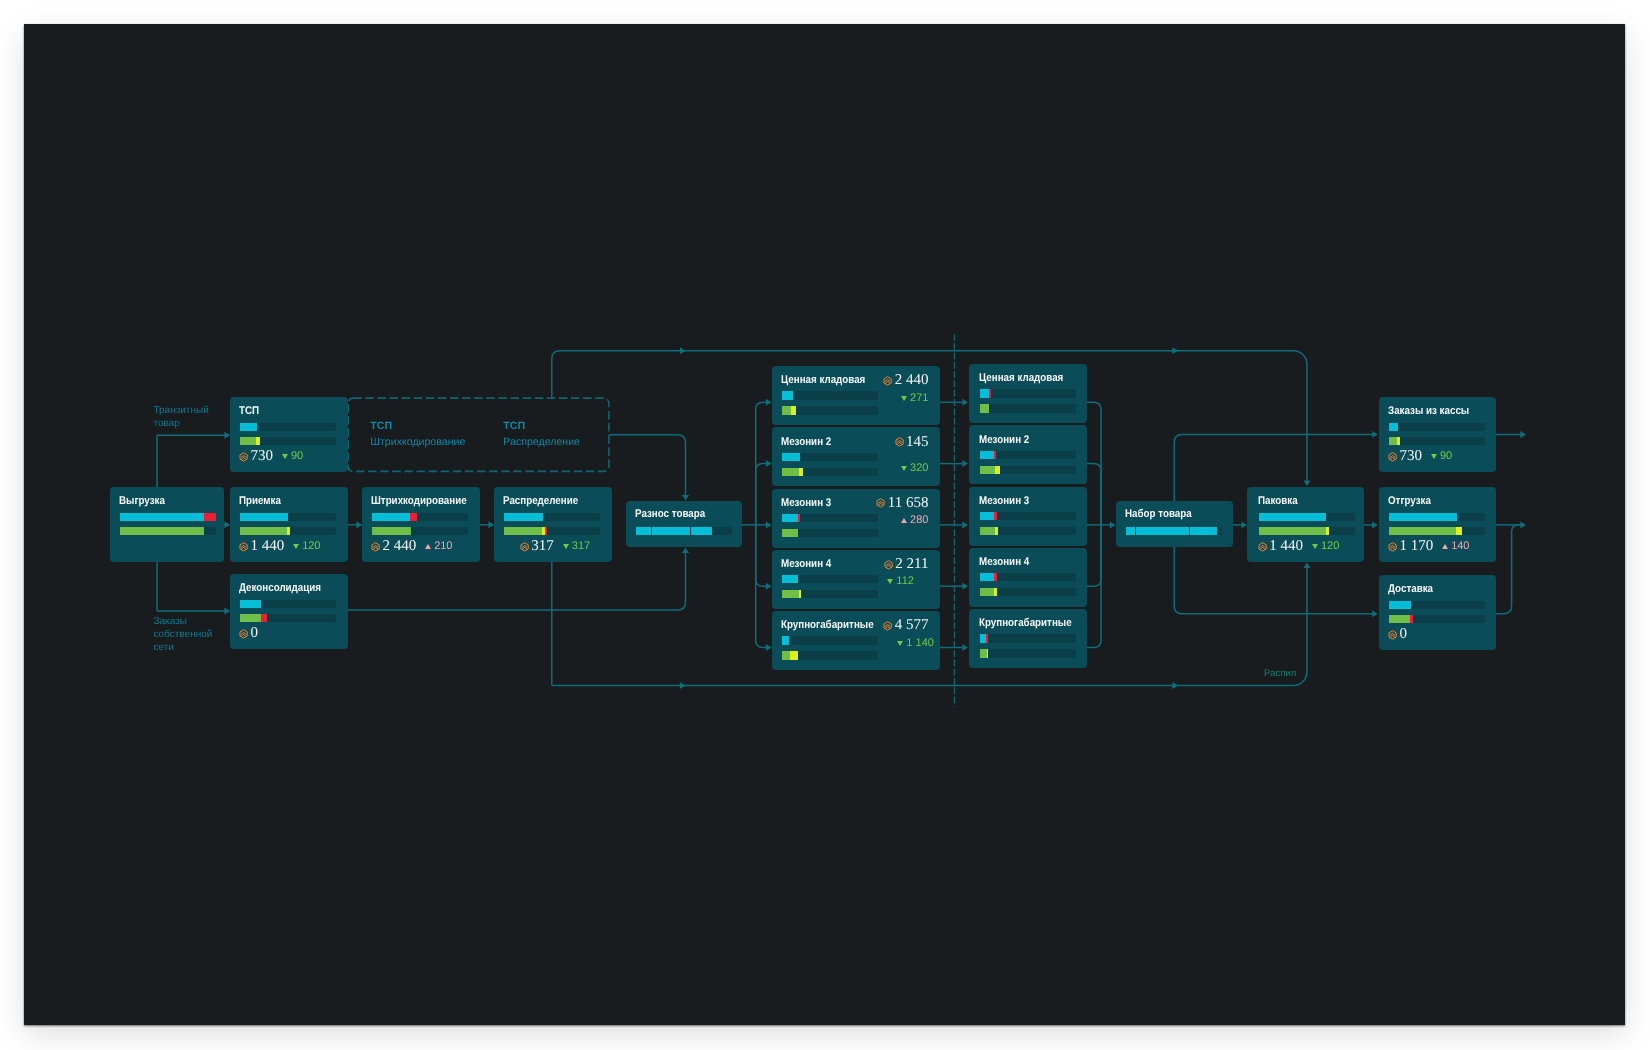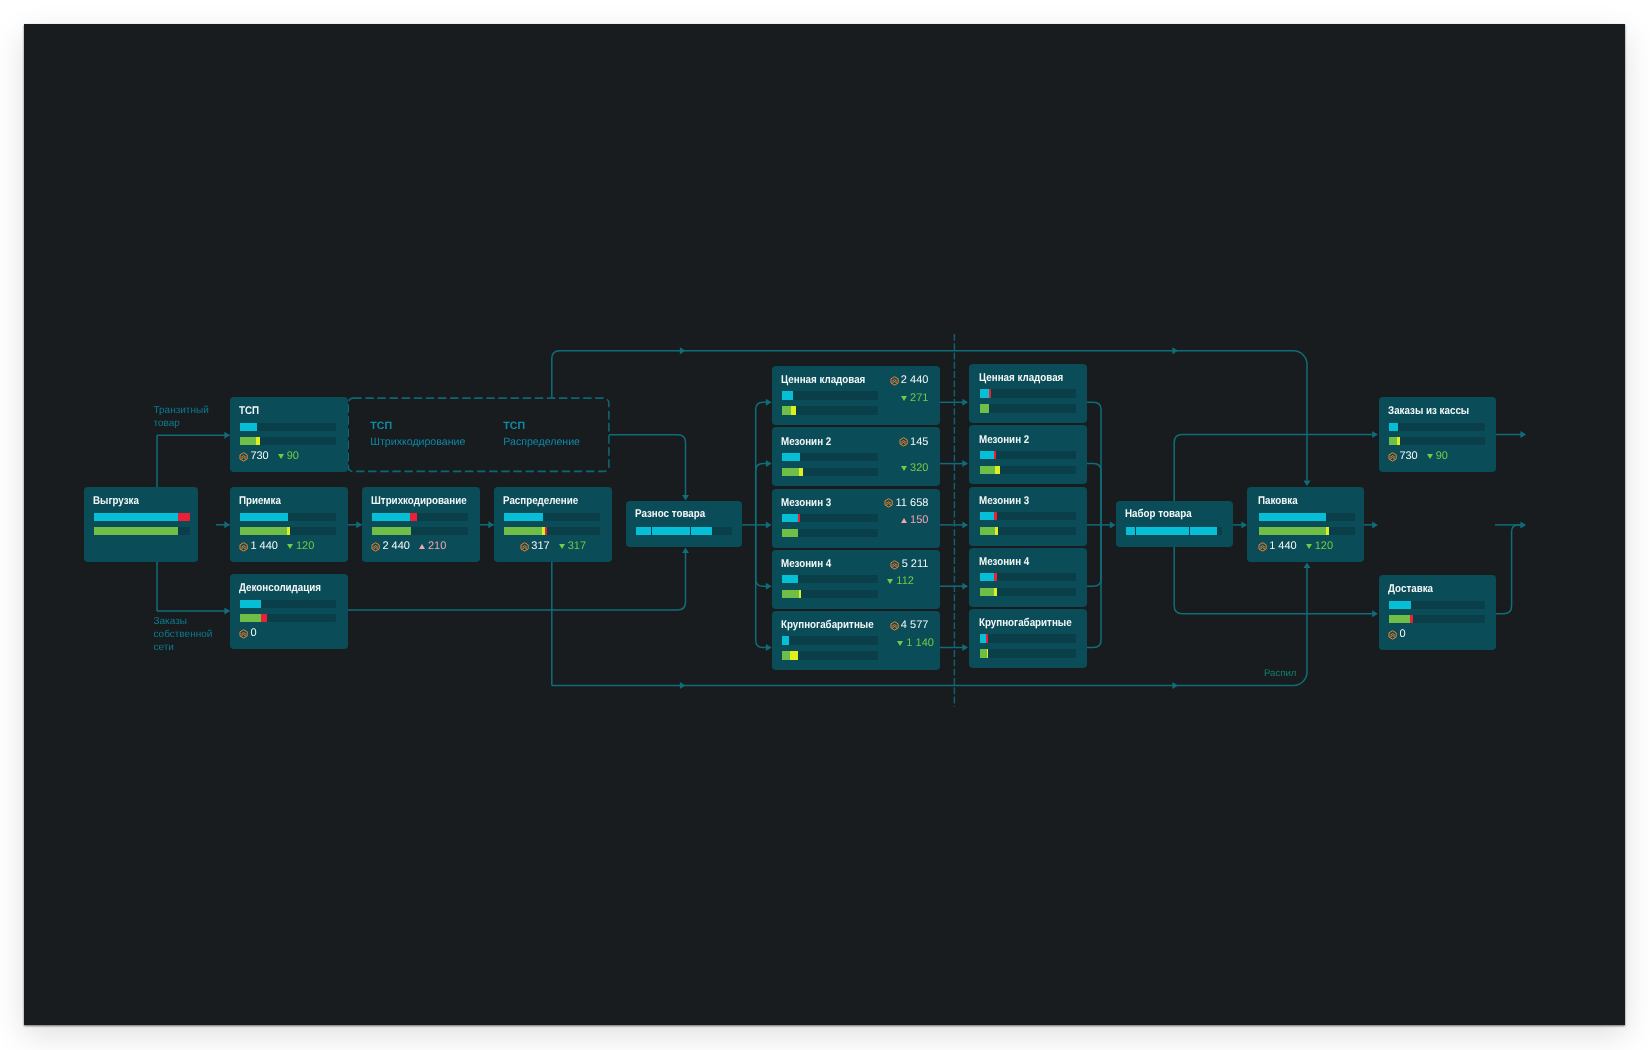--- a/index.html
+++ b/index.html
@@ -12,21 +12,21 @@
         box-shadow:0 1px 2px rgba(0,0,0,.55), 0 10px 30px rgba(0,0,0,.13);}
   #wires{position:absolute;left:0;top:0;}
   .card{position:absolute;background:#0a4d58;border-radius:4px;box-sizing:border-box;}
   .ctitle{position:absolute;color:#f4f8f9;font-weight:700;font-size:11.2px;
           line-height:11.2px;white-space:nowrap;transform:scaleX(0.875);transform-origin:0 50%;}
   .track{position:absolute;background:#0a3e48;border-radius:1px;
          display:flex;height:8.3px;}
   .seg{height:8.3px;}
   .statrow{position:absolute;display:flex;align-items:center;white-space:nowrap;height:11px;}
   .statrow.rt{justify-content:flex-end;}
-  .bignum{color:#f4f8f9;font-size:11px;line-height:11px;margin-left:2.1px;letter-spacing:0;}
+  .bignum{color:#f4f8f9;font-size:15px;line-height:11px;margin-left:2.1px;letter-spacing:0;font-family:Liberation Serif, serif;}
   .delta{font-size:11px;line-height:11px;display:flex;align-items:center;letter-spacing:0;}
   .tri{display:inline-block;width:0;height:0;margin-right:3px;}
   .tri.down{border-left:3.2px solid transparent;border-right:3.2px solid transparent;border-top:5.2px solid currentColor;}
   .tri.up{border-left:3.2px solid transparent;border-right:3.2px solid transparent;border-bottom:5.2px solid currentColor;}
   .sidelabel{position:absolute;color:#0b7c94;font-size:10px;line-height:13.3px;white-space:pre-line;}
   .grouplabel{position:absolute;white-space:nowrap;}
   .grouplabel .g1{color:#0c8aa8;font-size:10.6px;font-weight:700;line-height:15.8px;display:block;}
   .grouplabel .g2{color:#0c8aa8;font-size:10.6px;font-weight:400;line-height:15.8px;display:block;}
   .cutlabel{position:absolute;color:#0f8270;font-size:9.6px;line-height:11px;white-space:nowrap;}
 </style>
@@ -108,21 +108,21 @@
 сети</div>
 <div class="grouplabel" style="left:346.3px;top:395.0px">
       <span class="g1">ТСП</span>
       <span class="g2">Штрихкодирование</span>
     </div>
 <div class="grouplabel" style="left:479.3px;top:395.0px">
       <span class="g1">ТСП</span>
       <span class="g2">Распределение</span>
     </div>
 <div class="cutlabel" style="left:1240px;top:644px">Распил</div>
-<div class="card" style="left:60px;top:463px;width:114px;height:75px">
+<div class="card" style="left:86px;top:463px;width:114px;height:75px">
 <div class="ctitle" style="left:8.7px;top:9px">Выгрузка</div>
 <div class="track" style="left:10px;top:26px;width:96px">
         <div class="seg" style="width:83.5px;background:#06bfd6"></div>
         <div class="seg" style="width:12.4px;background:#ec1f37"></div>
       </div>
 <div class="track" style="left:10px;top:40px;width:96px">
         <div class="seg" style="width:84.0px;background:#6fbe47"></div>
       </div>
 </div>
 <div class="card" style="left:206px;top:373px;width:118px;height:75px">
@@ -289,20 +289,42 @@
           <path d="M5.3 9.8 9.2 7.2 13.1 9.8" fill="none" stroke="#f5822a" stroke-width="2.0" stroke-linecap="round" stroke-linejoin="round"></path>
           <path d="M5.3 13.6 9.2 11.0 13.1 13.6" fill="none" stroke="#f5822a" stroke-width="2.0" stroke-linecap="round" stroke-linejoin="round"></path>
         </svg>
 <span class="bignum">730</span>
 <span class="delta" style="color:#77c844;margin-left:9px">
           <i class="tri down"></i>
           <span>90</span>
         </span>
 </div>
 </div>
+<div class="card" style="left:1355px;top:463px;width:117px;height:75px">
+<div class="ctitle" style="left:8.7px;top:9px">Отгрузка</div>
+<div class="track" style="left:10px;top:26px;width:96px">
+        <div class="seg" style="width:67.9px;background:#06bfd6"></div>
+      </div>
+<div class="track" style="left:10px;top:40px;width:96px">
+        <div class="seg" style="width:67.2px;background:#6fbe47"></div>
+        <div class="seg" style="width:5.6px;background:#ddef1d"></div>
+      </div>
+<div class="statrow" style="left:9.1px;top:54px">
+<svg class="boxicon" width="9.2" height="10" viewBox="0 0 18.4 20">
+          <path d="M9.2 1.4 16.4 5.6V14.0L9.2 18.2 2.0 14.0V5.6Z" fill="none" stroke="#f5822a" stroke-width="2.0" stroke-linejoin="round"></path>
+          <path d="M5.3 9.8 9.2 7.2 13.1 9.8" fill="none" stroke="#f5822a" stroke-width="2.0" stroke-linecap="round" stroke-linejoin="round"></path>
+          <path d="M5.3 13.6 9.2 11.0 13.1 13.6" fill="none" stroke="#f5822a" stroke-width="2.0" stroke-linecap="round" stroke-linejoin="round"></path>
+        </svg>
+<span class="bignum">1 170</span>
+<span class="delta" style="color:#f5a3b0;margin-left:9px">
+          <i class="tri up"></i>
+          <span>140</span>
+        </span>
+</div>
+</div>
 <div class="card" style="left:1355px;top:551px;width:117px;height:75px">
 <div class="ctitle" style="left:8.7px;top:9px">Доставка</div>
 <div class="track" style="left:10px;top:26px;width:96px">
         <div class="seg" style="width:22.3px;background:#06bfd6"></div>
       </div>
 <div class="track" style="left:10px;top:40px;width:96px">
         <div class="seg" style="width:21.4px;background:#6fbe47"></div>
         <div class="seg" style="width:2.7px;background:#ec1f37"></div>
       </div>
 <div class="statrow" style="left:9.1px;top:54px">
@@ -368,40 +390,40 @@
 <svg class="boxicon" width="9.2" height="10" viewBox="0 0 18.4 20">
           <path d="M9.2 1.4 16.4 5.6V14.0L9.2 18.2 2.0 14.0V5.6Z" fill="none" stroke="#f5822a" stroke-width="2.0" stroke-linejoin="round"></path>
           <path d="M5.3 9.8 9.2 7.2 13.1 9.8" fill="none" stroke="#f5822a" stroke-width="2.0" stroke-linecap="round" stroke-linejoin="round"></path>
           <path d="M5.3 13.6 9.2 11.0 13.1 13.6" fill="none" stroke="#f5822a" stroke-width="2.0" stroke-linecap="round" stroke-linejoin="round"></path>
         </svg>
 <span class="bignum">11 658</span>
 </div>
 <div class="statrow rt" style="right:11.5px;top:26.5px;color:#f5a3b0">
         <span class="delta" style="color:#f5a3b0">
           <i class="tri up"></i>
-          <span>150</span>
+          <span>280</span>
         </span>
       </div>
 <div class="track" style="left:10.3px;top:25.3px;width:96px">
         <div class="seg" style="width:15.5px;background:#06bfd6"></div>
         <div class="seg" style="width:2.5px;background:#ec1f37"></div>
       </div>
 <div class="track" style="left:10.3px;top:40.3px;width:96px">
         <div class="seg" style="width:16.2px;background:#6fbe47"></div>
       </div>
 </div>
 <div class="card" style="left:747.9px;top:525.9px;width:168px;height:59px">
 <div class="ctitle" style="left:9.1px;top:9.3px">Мезонин 4</div>
 <div class="statrow rt" style="right:11.5px;top:9.3px">
 <svg class="boxicon" width="9.2" height="10" viewBox="0 0 18.4 20">
           <path d="M9.2 1.4 16.4 5.6V14.0L9.2 18.2 2.0 14.0V5.6Z" fill="none" stroke="#f5822a" stroke-width="2.0" stroke-linejoin="round"></path>
           <path d="M5.3 9.8 9.2 7.2 13.1 9.8" fill="none" stroke="#f5822a" stroke-width="2.0" stroke-linecap="round" stroke-linejoin="round"></path>
           <path d="M5.3 13.6 9.2 11.0 13.1 13.6" fill="none" stroke="#f5822a" stroke-width="2.0" stroke-linecap="round" stroke-linejoin="round"></path>
         </svg>
-<span class="bignum">5 211</span>
+<span class="bignum">2 211</span>
 </div>
 <div class="statrow rt" style="right:26px;top:26.5px;color:#77c844">
         <span class="delta" style="color:#77c844">
           <i class="tri down"></i>
           <span>112</span>
         </span>
       </div>
 <div class="track" style="left:10.3px;top:25.3px;width:96px">
         <div class="seg" style="width:16.0px;background:#06bfd6"></div>
       </div>

